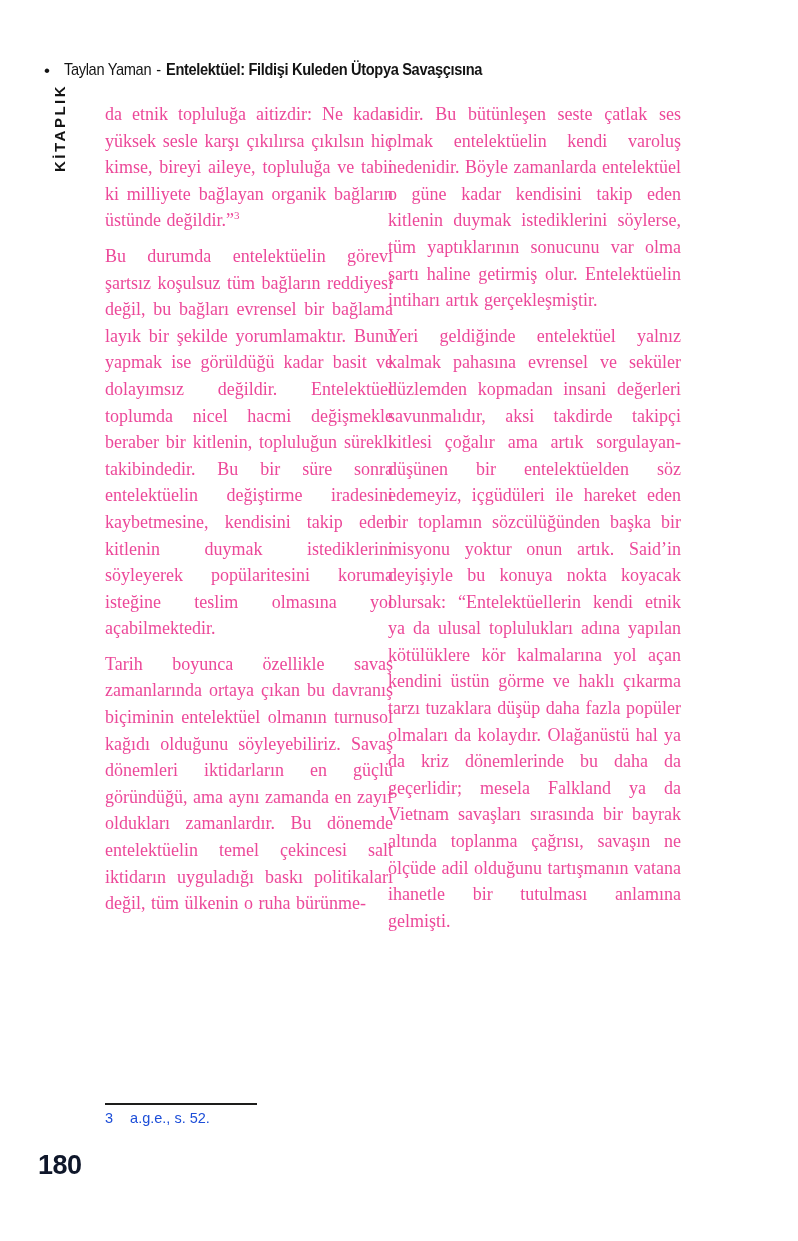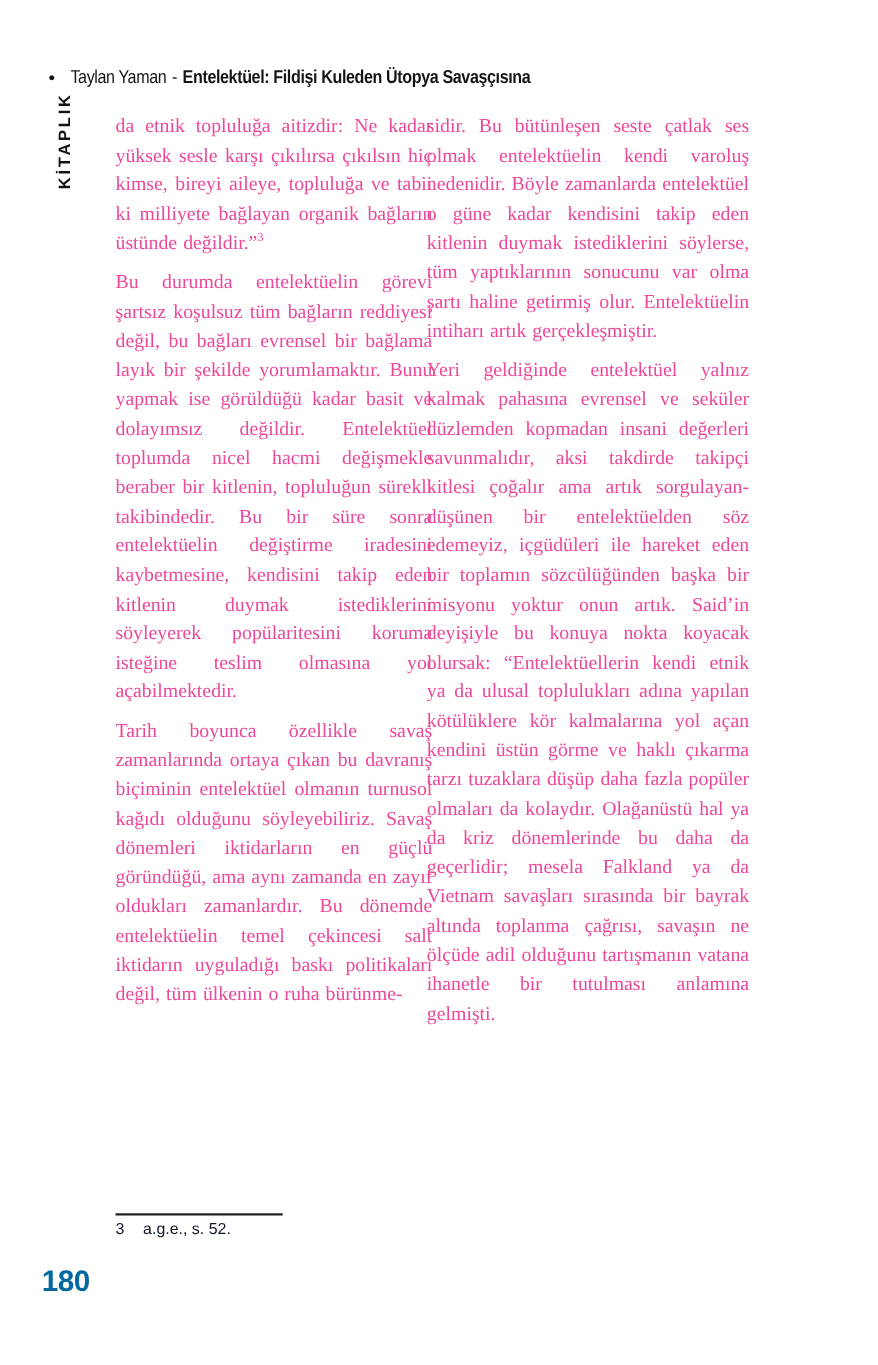--- a/index.html
+++ b/index.html
@@ -89,35 +89,35 @@
     width: 152px;
     height: 2px;
     background: #1d1d1b;
   }
   .footnote {
     position: absolute;
     left: 105px;
     top: 1110px;
     font-family: "Liberation Sans", sans-serif;
     font-size: 14.5px;
-    color: #0f172a;
+    color: #1d4ed8;
     white-space: nowrap;
   }
   .footnote .fn-num { display: inline-block; margin-right: 17px; }
 
   
   .page-number {
     position: absolute;
     left: 38px;
     top: 1150px;
     font-family: "Liberation Sans", sans-serif;
     font-weight: 700;
     font-size: 27px;
     letter-spacing: -0.5px;
-    color: #0369a1;
+    color: #0f172a;
   }
 </style>
 </head>
 <body>
 
 <div class="page">
 
   <div class="header">
     <span class="bullet">•</span>
     <span class="head-text">

